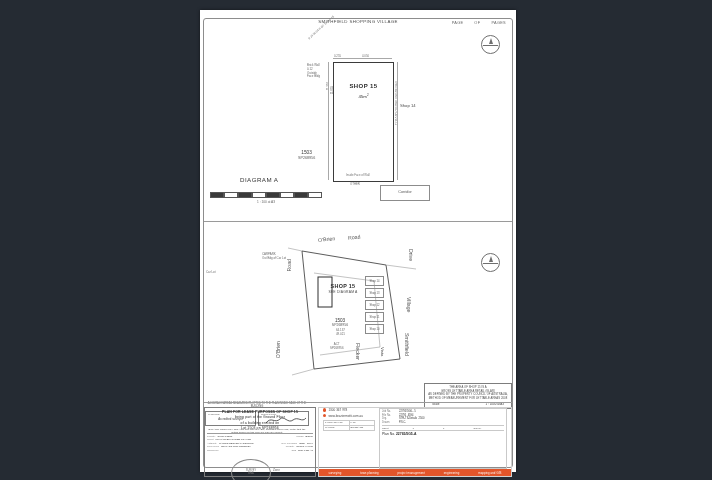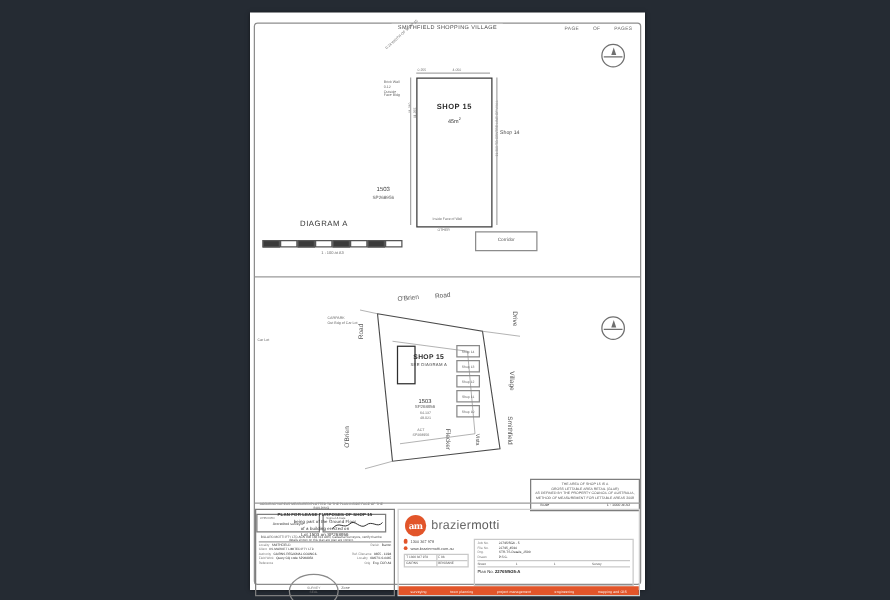--- a/index.html
+++ b/index.html
@@ -376,28 +376,20 @@
             <span><span class="k">Locality</span><span class="v">08/07/1 0-6465</span></span>
           </div>
           <div class="mrow two">
             <span><span class="k">Reference</span><span class="v"></span></span>
             <span><span class="k">Orig</span><span class="v">Eng. FOR A3</span></span>
           </div>
         </div>
       </div>
 
       <div class="tb-right">
-        <div class="logo-row">
-          <div class="logo-mark">
-            <span>am</span>
-          </div>
-          <div class="logo-word">
-            <span>brazier</span><b>motti</b>
-          </div>
-        </div>
 
         <div class="tb-body">
           <div class="contact">
             <div class="cline">
               <span class="cdot"></span>
               <span>1300 367 978</span>
             </div>
             <div class="cline">
               <span class="cdot"></span>
               <span>www.braziermotti.com.au</span>

